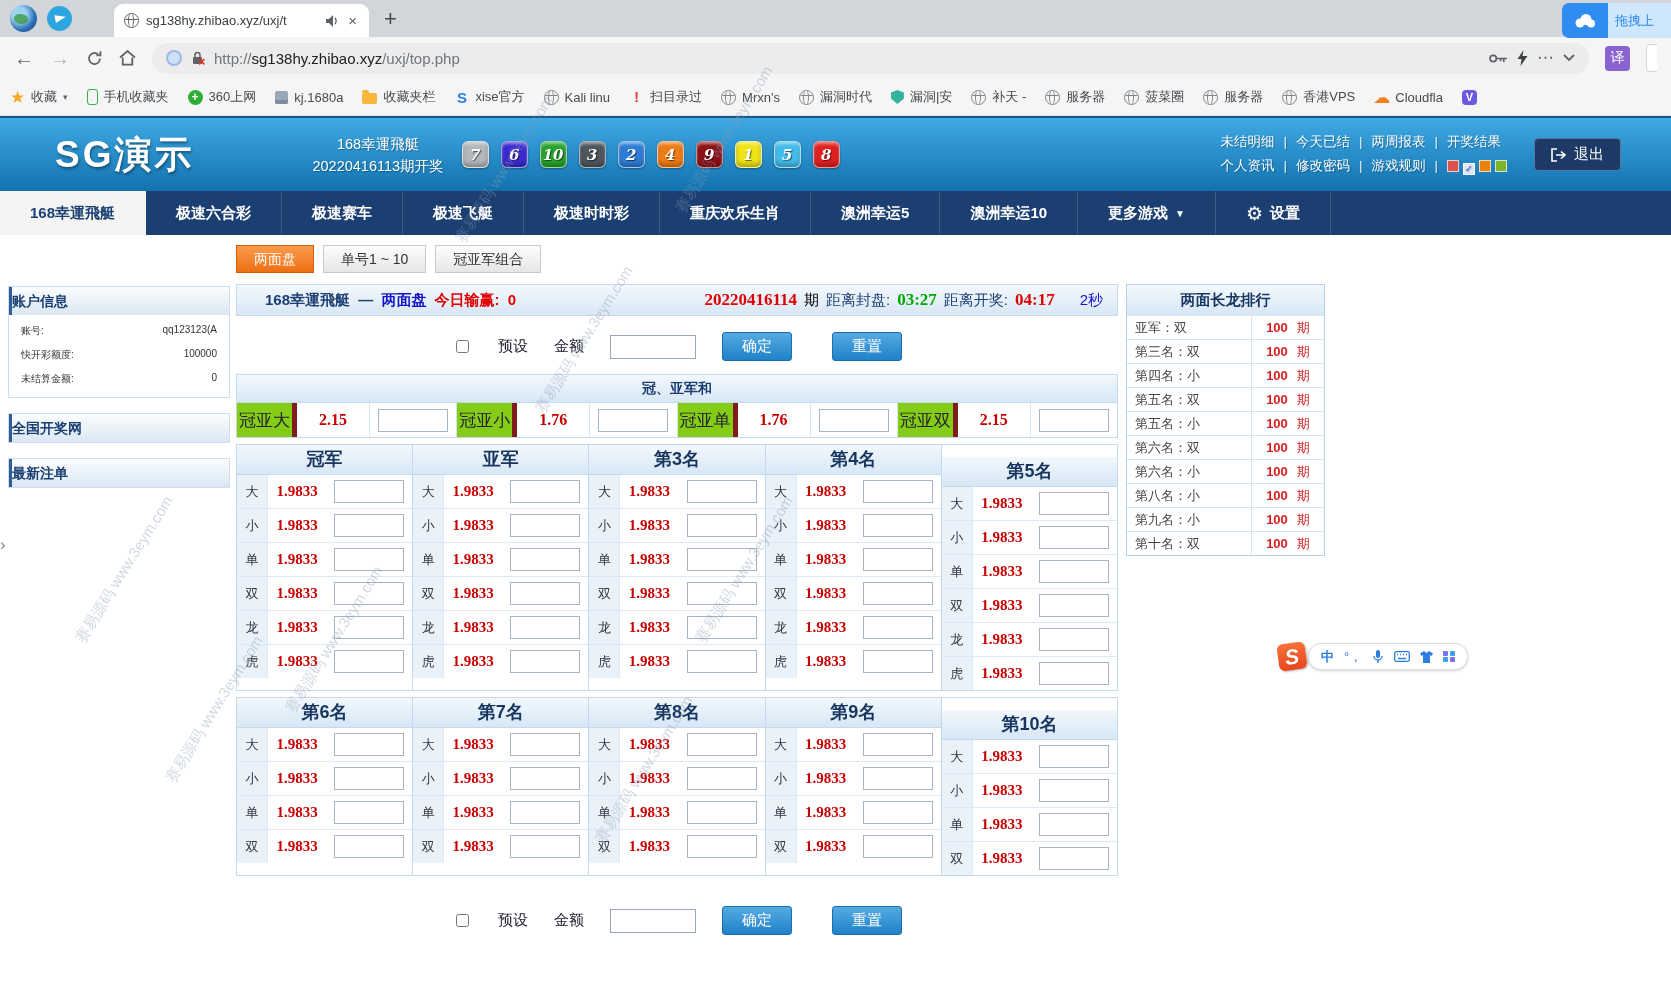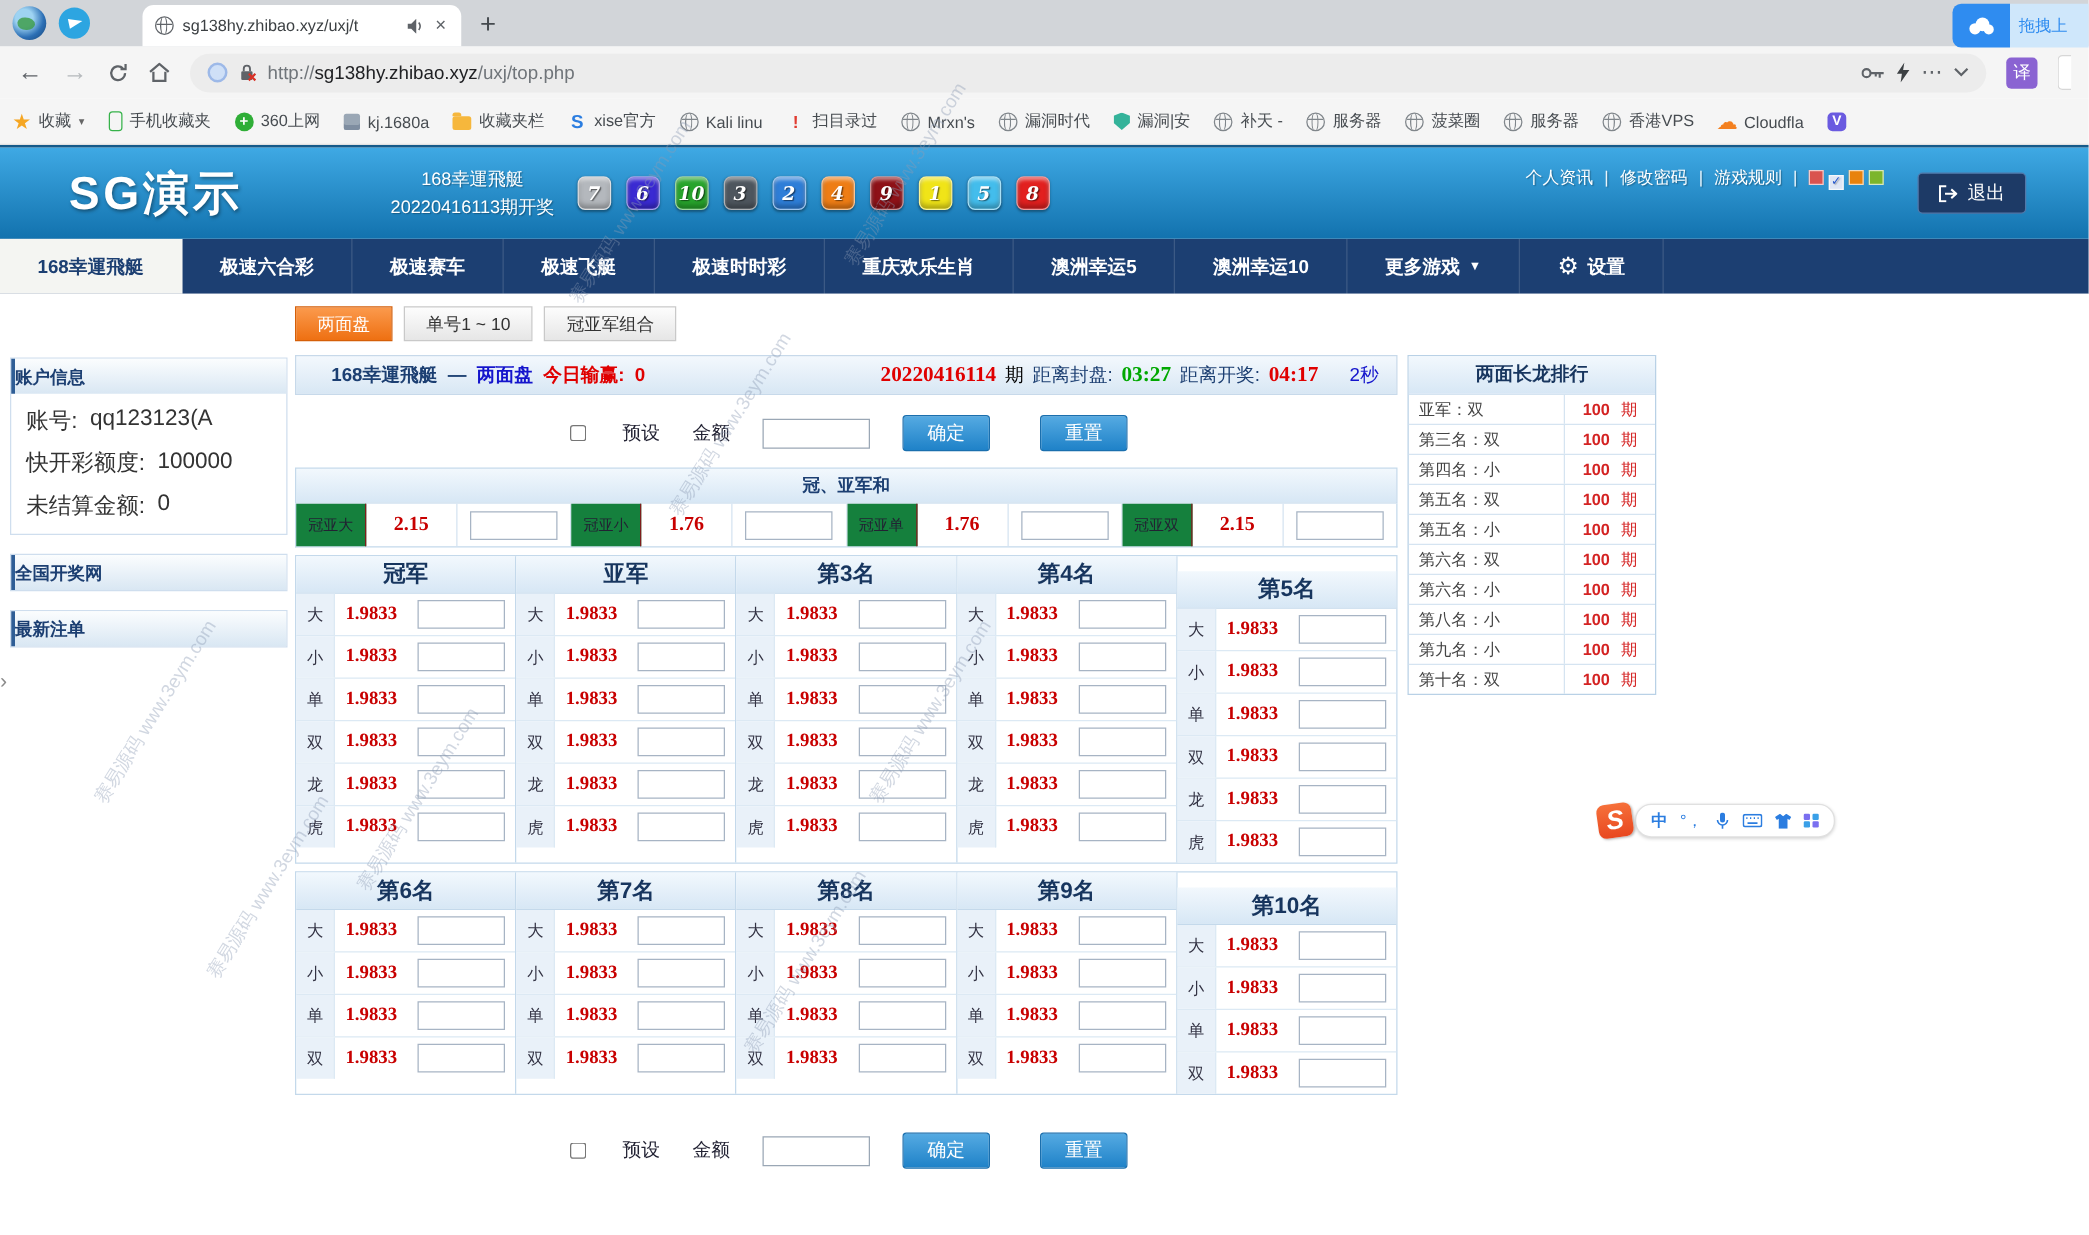--- a/index.html
+++ b/index.html
@@ -72,34 +72,34 @@
   .nav-tab .gear{font-size:19px;font-weight:normal;}
   
   .content{position:relative;height:756px;background:#fff;}
   .subtabs{position:absolute;left:236px;top:10px;display:flex;gap:9px;}
   .subtab{height:26px;line-height:26px;padding:0 17px;font-size:14px;color:#333;background:linear-gradient(#fdfdfd,#e6e6e6);border:1px solid #c9c9c9;cursor:pointer;white-space:nowrap;}
   .subtab.active{background:linear-gradient(#fb9a4d,#ee7012);border-color:#d55f08;color:#fff;}
   .sidebar{position:absolute;left:8px;top:51px;width:222px;}
   .spanel{border:1px solid #cfdeee;margin-bottom:15px;background:#fff;}
   .spanel-h{height:28px;line-height:28px;font-weight:bold;color:#1c3f72;font-size:14px;background:linear-gradient(#fbfdfe,#d9e7f3);border-left:3px solid #2f5e96;cursor:pointer;}
   .acct-body{padding:4px 0 6px;}
-  .acct-row{padding:5px 12px;font-size:18px;color:#333;display:flex;gap:10px;}
+  .acct-row{padding:5px 12px;font-size:10px;color:#333;display:flex;gap:10px;justify-content:space-between;}
   .edge-arrow{position:absolute;left:0;top:300px;color:#8a8a8a;font-size:17px;cursor:pointer;}
   .main-panel{position:absolute;left:236px;top:49px;width:882px;}
   .info-bar{height:32px;background:linear-gradient(#f3f8fd,#d8e7f4);border:1px solid #c7d9ea;display:flex;align-items:center;justify-content:space-between;padding:0 14px 0 28px;font-size:15px;box-sizing:border-box;}
   .ib-left b{margin-right:4px;}
   .ib-right{display:flex;align-items:center;gap:7px;}
   .navy{color:#1c3f72;} .blue{color:#1414cc;} .red{color:#e00000;} .green{color:#00a800;}
   .bignum{font-size:17px;font-family:"Liberation Serif",serif;font-weight:bold;}
   .controls{display:flex;justify-content:center;align-items:center;gap:26px;margin-top:16px;font-size:15px;color:#223;}
   .controls input[type=text]{width:80px;height:20px;border:1px solid #9aa7b5;}
   .btn{background:linear-gradient(#55aae2,#1f82c8);border:1px solid #1a6fae;border-radius:3px;color:#fff;padding:4px 19px;font-size:15px;cursor:pointer;}
   .sum-h{height:27px;line-height:27px;margin-top:13px;background:linear-gradient(#f2f8fd,#d7e7f5);border:1px solid #c4d9eb;text-align:center;font-weight:bold;color:#1c3f72;font-size:14px;}
   .sum-row{display:flex;border:1px solid #c4d9eb;border-top:none;height:34px;background:#fff;}
-  .sum-cell-label{width:55px;background:#15803d;display:flex;align-items:center;justify-content:center;font-size:12px;color:#223;border-right:1px solid #7f1d1d;}
+  .sum-cell-label{width:55px;background:#84cc16;display:flex;align-items:center;justify-content:center;font-size:17px;color:#223;border-right:5px solid #7f1d1d;}
   .sum-cell-odds{width:72px;display:flex;align-items:center;justify-content:center;color:#c80000;font-weight:bold;font-family:"Liberation Serif",serif;font-size:16px;border-right:1px solid #d5e4f1;}
   .sum-cell-input{flex:1;display:flex;align-items:center;justify-content:center;border-right:1px solid #d5e4f1;}
   .sum-row .sum-cell-input:last-child{border-right:none;}
   .bet-group{display:flex;border:1px solid #c4d9eb;margin-top:6px;background:#fff;}
   .bet-col{flex:1;border-right:1px solid #c4d9eb;}
   .bet-col:last-child{border-right:none;margin-top:12px;}
   .bet-col-header{height:29px;line-height:29px;text-align:center;font-weight:bold;font-size:18px;color:#17355e;background:linear-gradient(#f2f8fd,#d7e7f5);border-bottom:1px solid #c4d9eb;}
   .bet-row{display:flex;height:33px;align-items:center;border-bottom:1px solid #dce9f4;}
   .bet-row:last-child{border-bottom:none;}
   .bet-label{width:30px;align-self:stretch;display:flex;align-items:center;justify-content:center;background:#e9f1f9;border-right:1px solid #dce9f4;font-size:13px;color:#334;}
@@ -274,20 +274,21 @@
       <span class="ball" style="background: rgb(39, 164, 44);">10</span>
       <span class="ball" style="background: rgb(78, 86, 94);">3</span>
       <span class="ball" style="background: rgb(46, 126, 216);">2</span>
       <span class="ball" style="background: rgb(238, 125, 21);">4</span>
       <span class="ball" style="background: rgb(142, 17, 23);">9</span>
       <span class="ball" style="background: rgb(240, 228, 24);">1</span>
       <span class="ball" style="background: rgb(67, 189, 236);">5</span>
       <span class="ball" style="background: rgb(226, 32, 31);">8</span>
     </div>
   <div class="header-links">
+    <div><a class="hlink">未结明细</a><span class="sep">|</span><a class="hlink">今天已结</a><span class="sep">|</span><a class="hlink">两周报表</a><span class="sep">|</span><a class="hlink">开奖结果</a></div>
     <div><a class="hlink">个人资讯</a><span class="sep">|</span><a class="hlink">修改密码</a><span class="sep">|</span><a class="hlink">游戏规则</a><span class="sep">|</span><span><span class="sq sq-red"></span><span class="sq sq-check">✓</span><span class="sq sq-orange"></span><span class="sq sq-green"></span></span></div>
   </div>
   <button class="logout-btn">
     <svg width="15" height="14" viewBox="0 0 15 14">
         <path d="M6 1 H1 V13 H6" stroke="#fff" stroke-width="1.6" fill="none"></path>
         <path d="M5 7 H13 M10 3.5 L14 7 L10 10.5" stroke="#fff" stroke-width="1.6" fill="none"></path>
       </svg>
     <span>退出</span>
   </button>
 </div>

